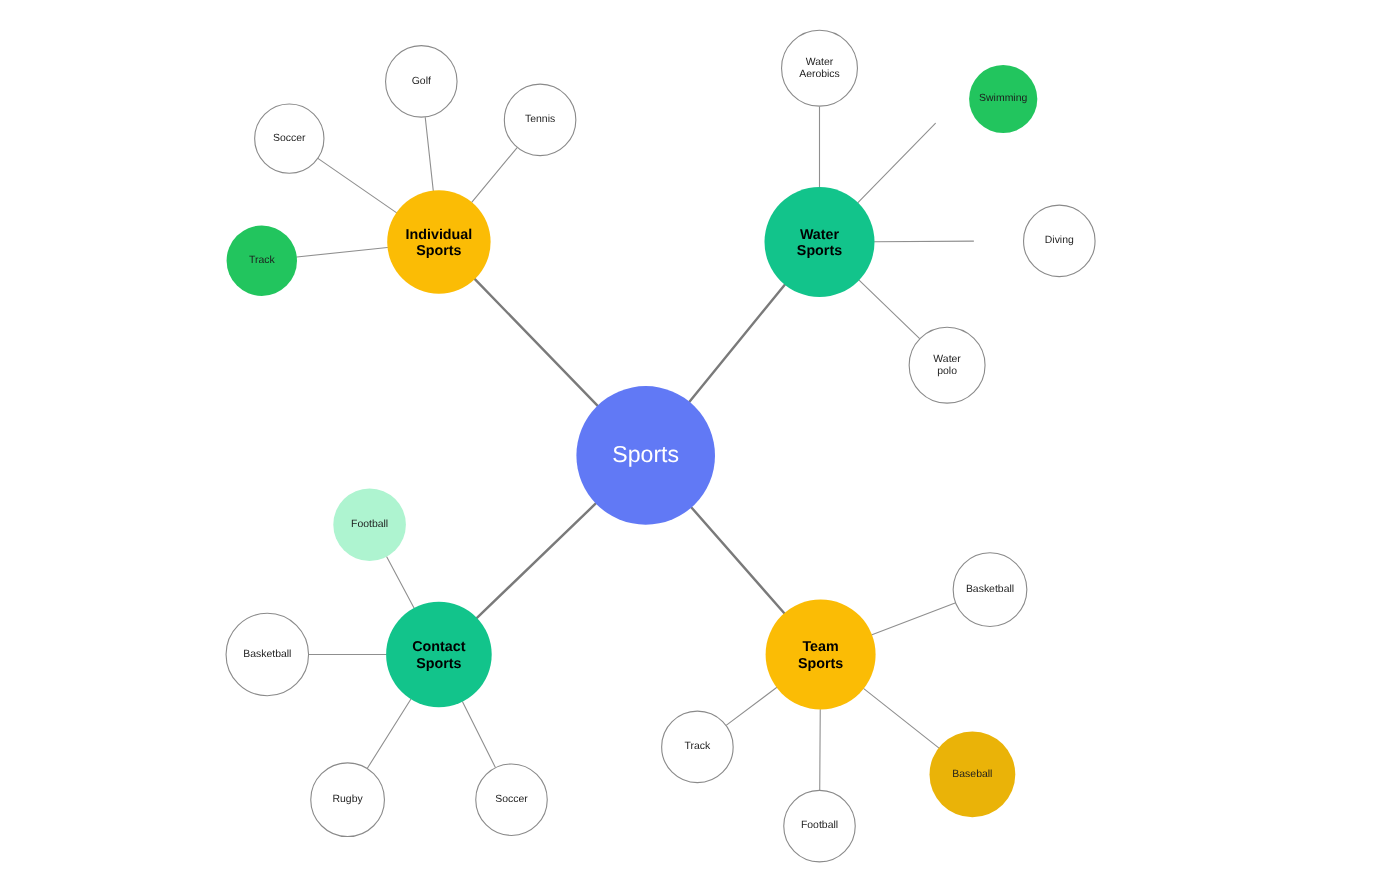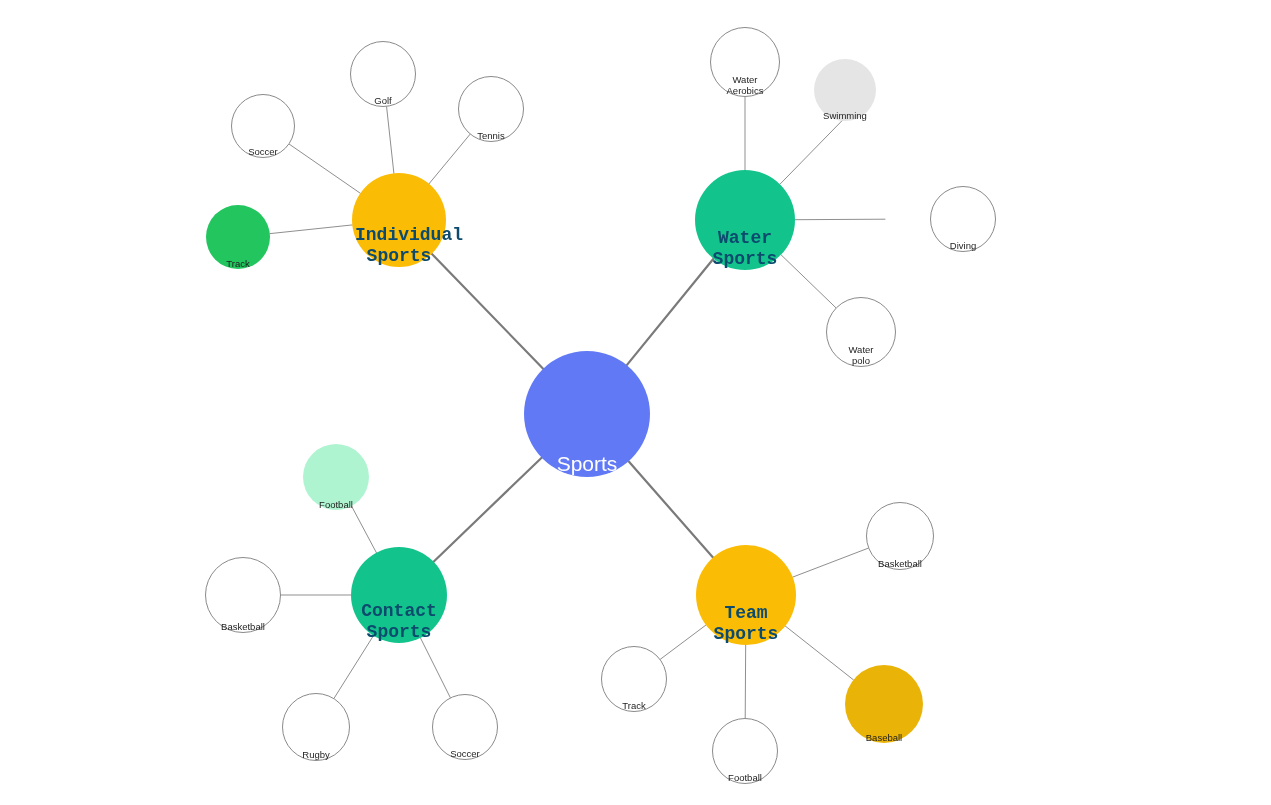--- a/index.html
+++ b/index.html
@@ -26,43 +26,42 @@
     top: 0;
     width: 1271px;
     height: 805px;
     pointer-events: none;
   }
   .node {
     position: absolute;
     box-sizing: border-box;
     border-radius: 50%;
     display: flex;
-    align-items: flex-end;
+    align-items: center;
     justify-content: center;
     text-align: center;
     line-height: 1.18;
     user-select: none;
   }
   .node-label {
     display: block;
     width: 100%;
     padding: 0 3px;
     box-sizing: border-box;
     white-space: pre-line;
   }
   .node.root {
     color: #ffffff;
     font-size: 21px;
     font-weight: 400;
   }
   .node.branch {
-    color: #0c4a6e;
-    font-size: 18px;
+    color: #000000;
+    font-size: 13px;
     font-weight: bold;
-    font-family: Liberation Mono, monospace;
   }
   .node.leaf {
     color: #1d1d1d;
     font-size: 9.5px;
     font-weight: 400;
   }
   .node.leaf.outlined {
     background: #ffffff;
     border: 1px solid #8a8a8a;
   }
@@ -117,21 +116,21 @@
         <span class="node-label">Track</span>
       </div>
       <div class="node branch" style="left: 695px; top: 170px; width: 100px; height: 100px; background: rgb(18, 196, 139);">
         <span class="node-label">Water
 Sports</span>
       </div>
       <div class="node leaf outlined" style="left: 710px; top: 27px; width: 70px; height: 70px; border-color: rgb(138, 138, 138);">
         <span class="node-label">Water
 Aerobics</span>
       </div>
-      <div class="node leaf filled" style="left: 814px; top: 59px; width: 62px; height: 62px; background: #e5e5e5;">
+      <div class="node leaf filled" style="left: 881px; top: 59px; width: 62px; height: 62px; background: #22c55e;">
         <span class="node-label">Swimming</span>
       </div>
       <div class="node leaf outlined" style="left: 930px; top: 186px; width: 66px; height: 66px; border-color: rgb(138, 138, 138);">
         <span class="node-label">Diving</span>
       </div>
       <div class="node leaf outlined" style="left: 826px; top: 297px; width: 70px; height: 70px; border-color: rgb(138, 138, 138);">
         <span class="node-label">Water
 polo</span>
       </div>
       <div class="node branch" style="left: 351px; top: 547px; width: 96px; height: 96px; background: rgb(18, 196, 139);">

